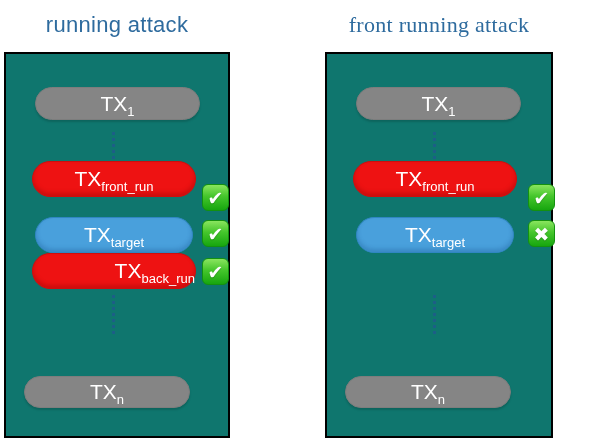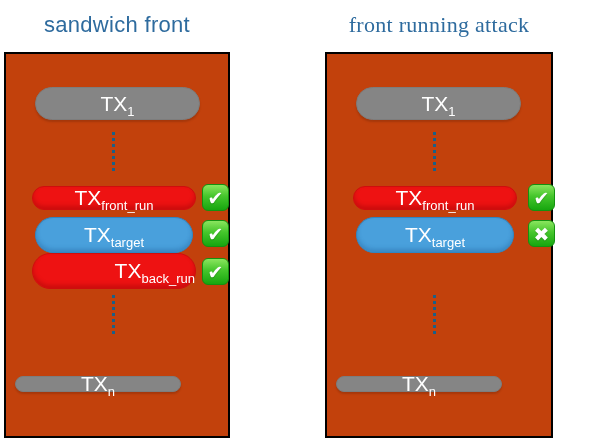--- a/index.html
+++ b/index.html
@@ -25,21 +25,21 @@
     white-space: nowrap;
   }
   #title-left  { left: 4px;   width: 226px; }
   #title-right { left: 325px; width: 228px; font-family: Liberation Serif, serif; }
 
   .box {
     position: absolute;
     top: 52px;
     height: 386px;
     border: 2px solid #000000;
-    background: #c2410c;
+    background: #0f766e;
     box-sizing: border-box;
   }
   #box-left  { left: 4px;   width: 226px; }
   #box-right { left: 325px; width: 228px; }
 
   .pill {
     position: absolute;
     border-radius: 20px;
     color: #ffffff;
     display: flex;
@@ -91,36 +91,36 @@
     font-weight: bold;
     font-size: 19px;
     font-family: "DejaVu Sans", sans-serif;
     text-shadow: 0 1px 1px rgba(0,60,0,0.3);
   }
   #box-right .status { left: 201px; }
 
   
   .row-tx1   { left: 29px;  top: 33px;  width: 165px; height: 33px; }
   .row-dots1 { left: 106px; top: 78px;  height: 42px; }
-  .row-front { left: 26px;  top: 132px; width: 164px; height: 24px; }
+  .row-front { left: 26px;  top: 107px; width: 164px; height: 36px; }
   .row-target{ left: 29px;  top: 163px; width: 158px; height: 36px; }
   .row-back  { left: 26px;  top: 199px; width: 164px; height: 36px; justify-content: flex-end; }
   .row-dots2 { left: 106px; top: 241px; height: 42px; }
-  .row-txn   { left: 9px;  top: 322px; width: 166px; height: 16px; }
+  .row-txn   { left: 18px;  top: 322px; width: 166px; height: 32px; }
 
   .st-front  { top: 130px; }
   .st-target { top: 166px; }
   .st-back   { top: 204px; }
 </style>
 </head>
 <body>
 
 <div class="canvas">
 
-  <div class="panel-title" id="title-left">sandwich front</div>
+  <div class="panel-title" id="title-left">running attack</div>
 
   <div class="panel-title" id="title-right">front running attack</div>
 
   <div class="box" id="box-left">
 
     <div class="pill gray row-tx1">
       <span><span>TX</span><sub>1</sub></span>
     </div>
 
     <div class="dots row-dots1"></div>

